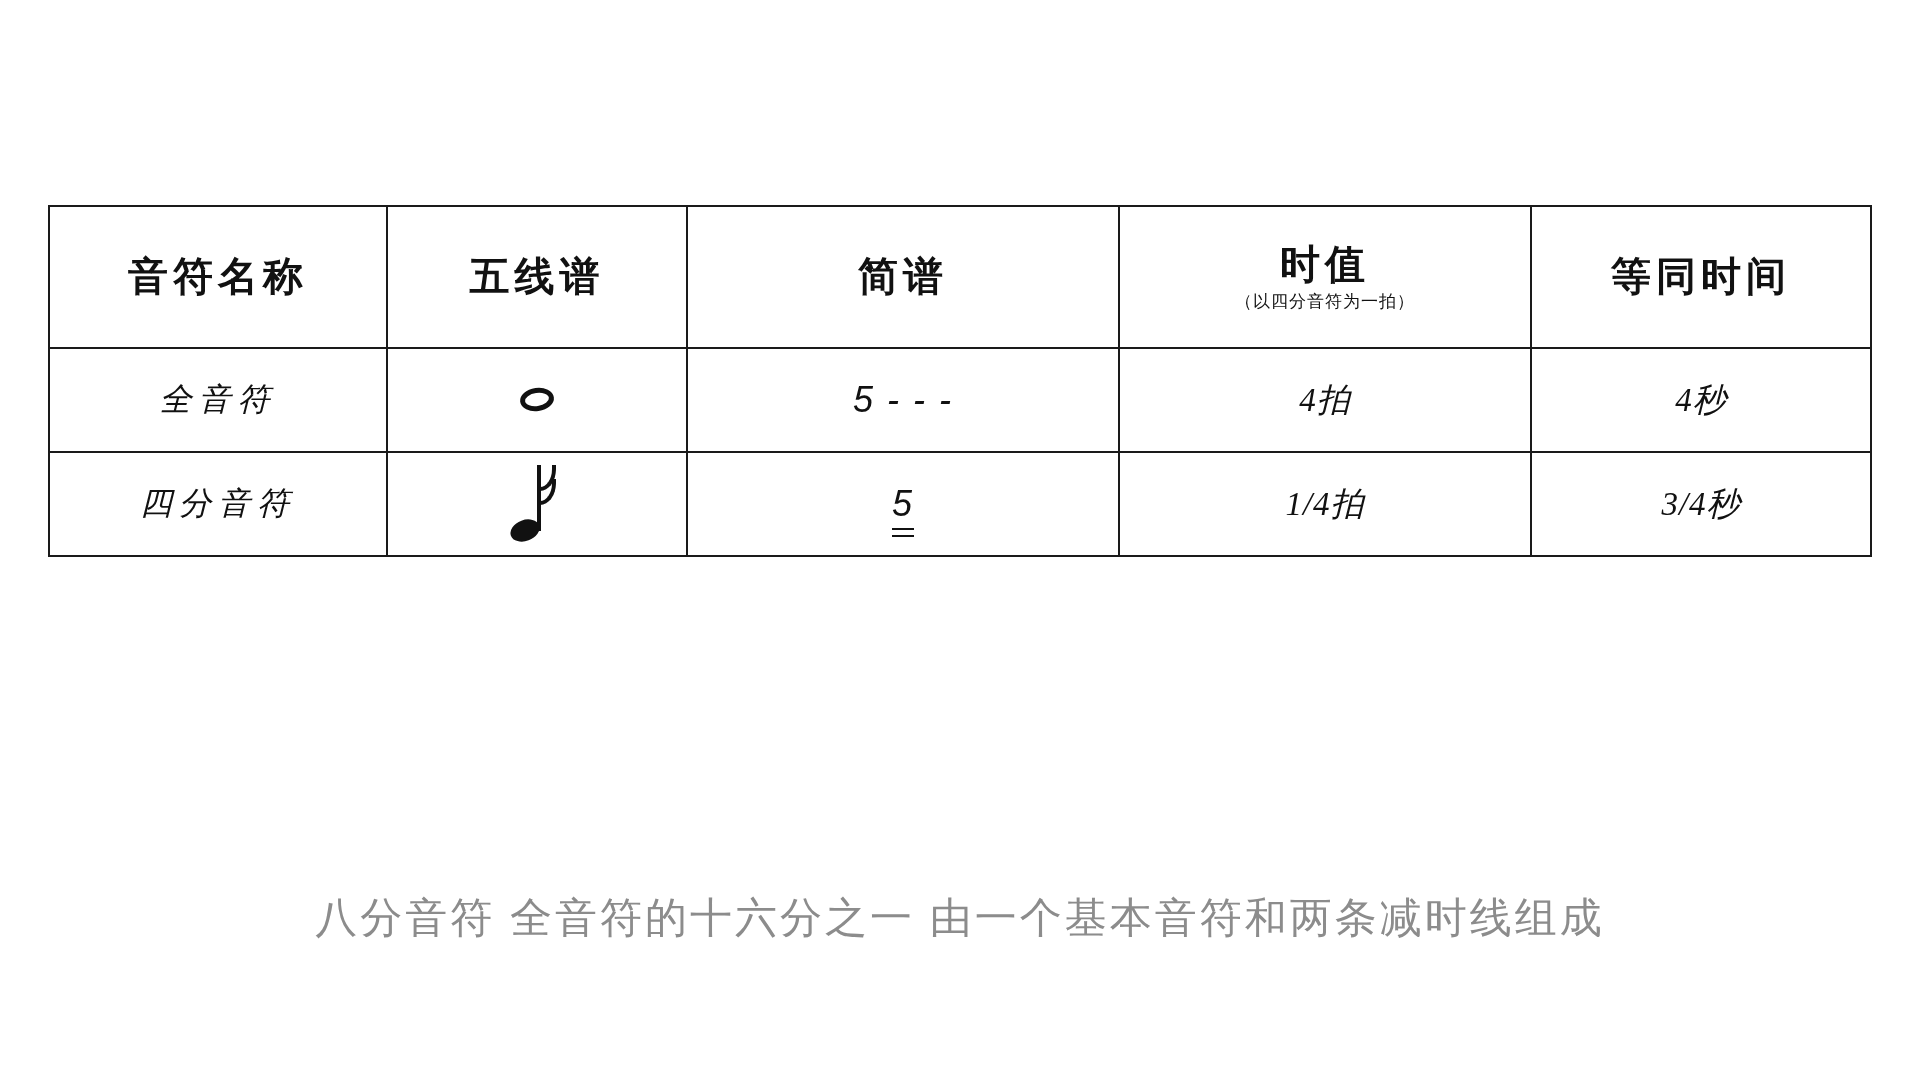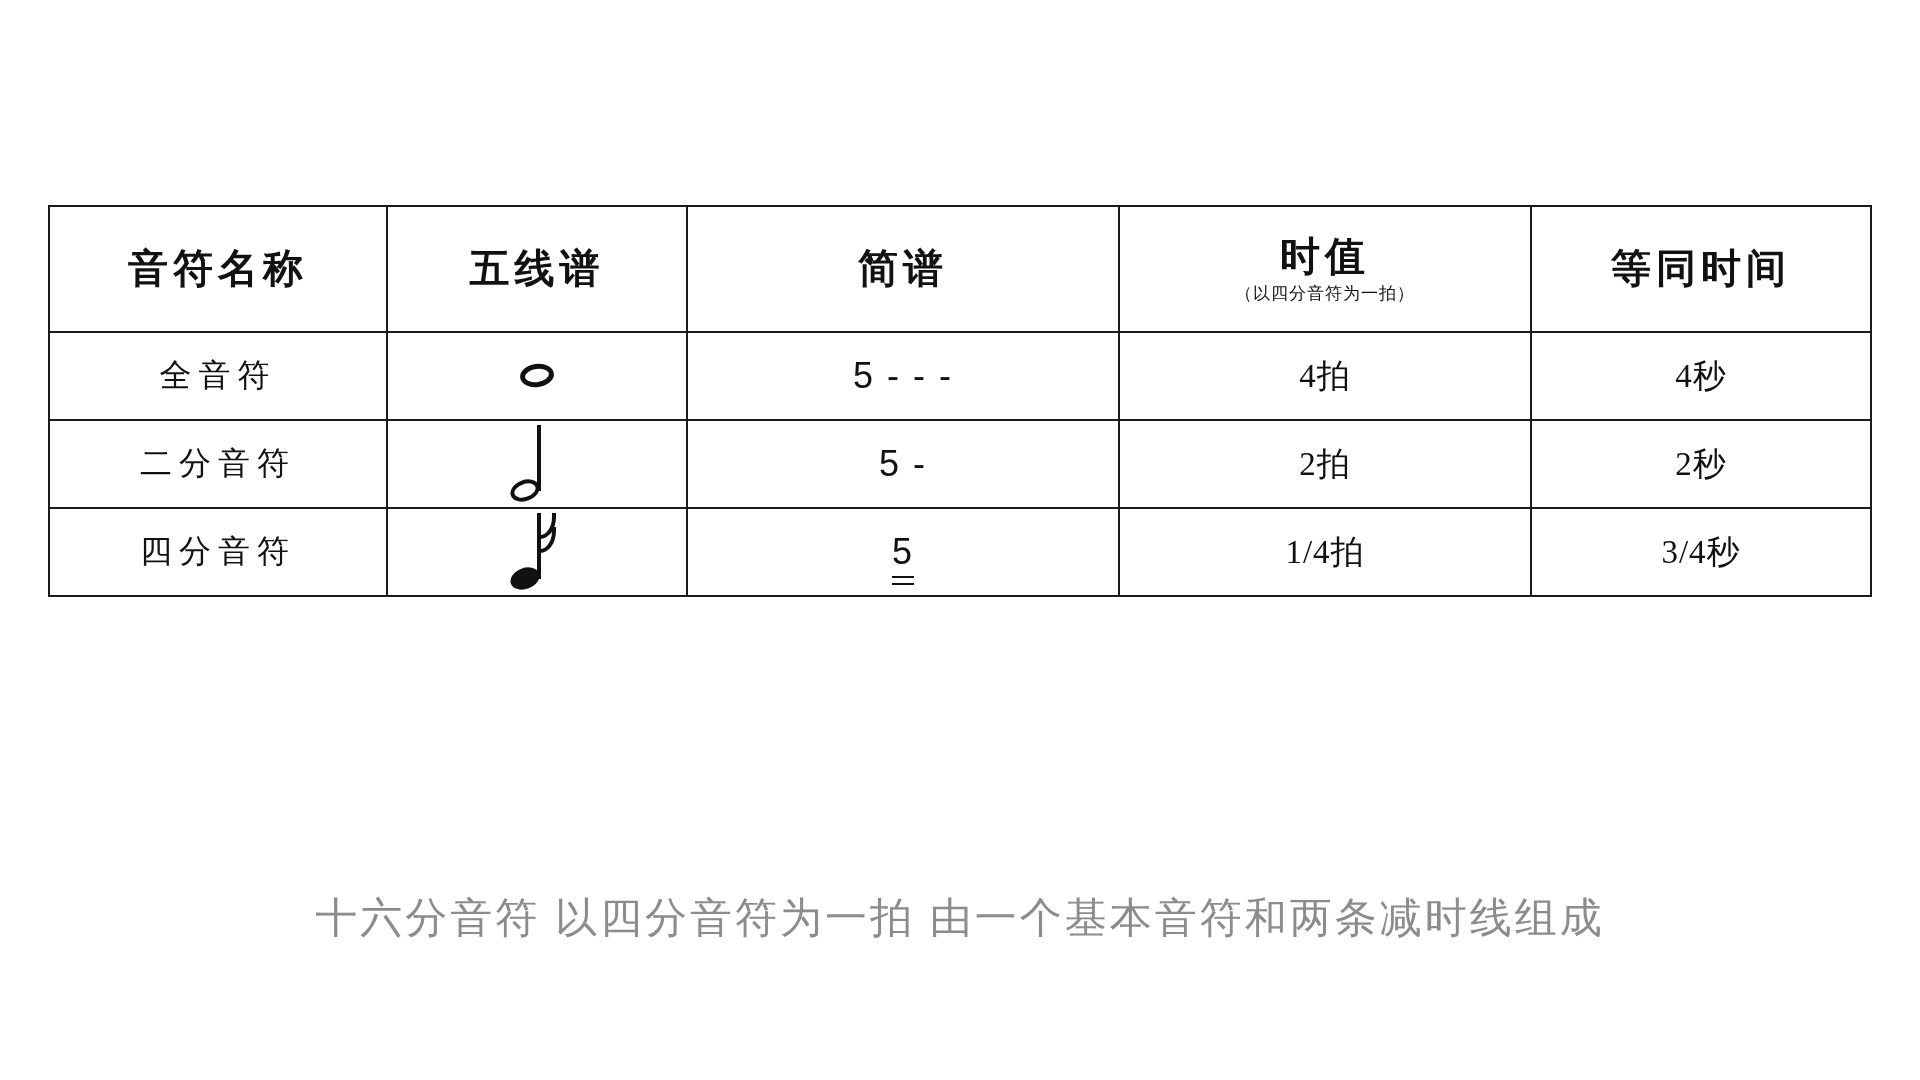--- a/index.html
+++ b/index.html
@@ -28,21 +28,21 @@
     border-collapse: collapse;
     table-layout: fixed;
   }
 
   #note-table td,
   #note-table th {
     border: 2px solid #1a1a1a;
     text-align: center;
     vertical-align: middle;
     color: #111111;
-    padding: 0;
+    padding: 8px;
   }
 
   
   .col-name   { width: 338px; }
   .col-staff  { width: 300px; }
   .col-jianpu { width: 432px; }
   .col-value  { width: 412px; }
   .col-time   { width: 340px; }
 
   
@@ -60,20 +60,21 @@
     font-size: 17px;
     font-weight: normal;
     letter-spacing: 1px;
     margin-top: 6px;
     line-height: 1.1;
   }
 
   
   #note-table tbody tr {
     height: 80px;
+    font-style: italic;
   }
   .cell-name {
     font-size: 32px;
     letter-spacing: 7px;
     font-weight: normal;
   }
   .cell-value,
   .cell-time {
     font-size: 33px;
     letter-spacing: 1px;
@@ -221,34 +222,20 @@
             <span class="nhead whole"></span>
           </span>
         </td>
         <td class="cell-jianpu">
           <span class="jianpu-inner">5 - - -</span>
         </td>
         <td class="cell-value">4拍</td>
         <td class="cell-time">4秒</td>
       </tr>
 
-      <tr>
-        <td class="cell-name">二分音符</td>
-        <td>
-          <span class="note-wrap">
-            <span class="nhead hollow"></span>
-            <span class="nstem"></span>
-          </span>
-        </td>
-        <td class="cell-jianpu">
-          <span class="jianpu-inner">5 -</span>
-        </td>
-        <td class="cell-value">2拍</td>
-        <td class="cell-time">2秒</td>
-      </tr>
 
 
 
       <tr>
         <td class="cell-name">四分音符</td>
         <td>
           <span class="note-wrap">
             <span class="nhead filled"></span>
             <span class="nstem"></span>
             <span class="nflag1"></span>
@@ -258,15 +245,15 @@
         <td class="cell-jianpu">
           <span class="jianpu-inner u2">5</span>
         </td>
         <td class="cell-value">1/4拍</td>
         <td class="cell-time">3/4秒</td>
       </tr>
 
     </tbody>
   </table>
 
-  <div id="caption">十六分音符 以四分音符为一拍 由一个基本音符和两条减时线组成</div>
+  <div id="caption">八分音符 全音符的十六分之一 由一个基本音符和两条减时线组成</div>
 
 </div>
 
 </body></html>

